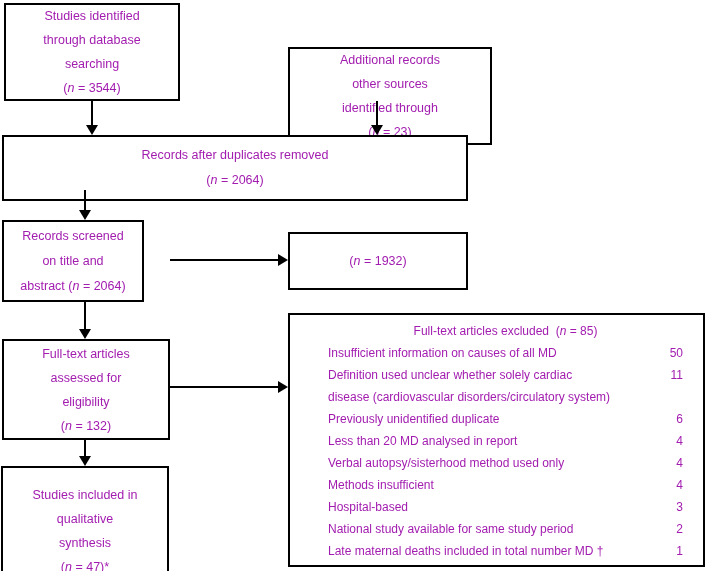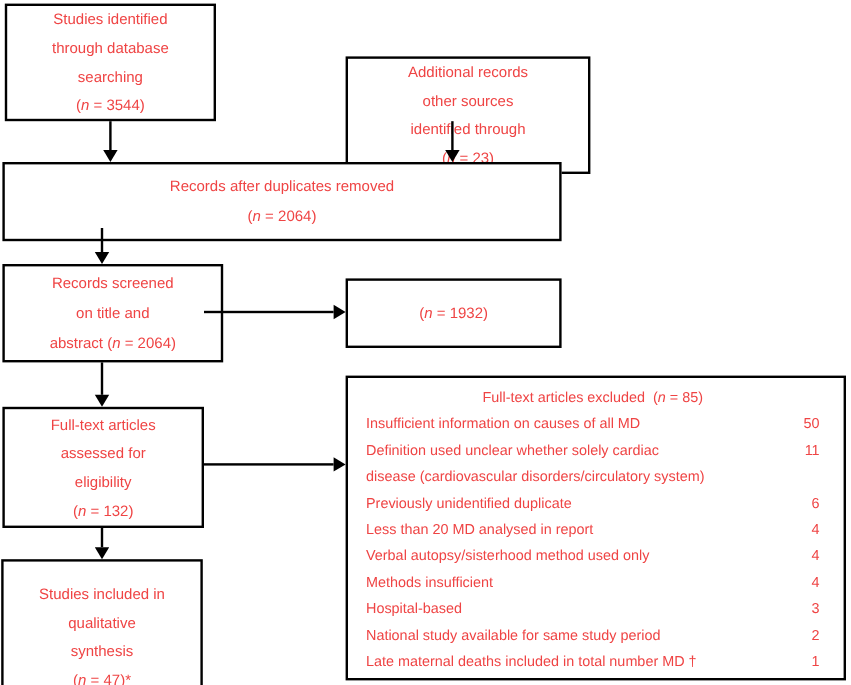--- a/index.html
+++ b/index.html
@@ -1,50 +1,50 @@
 <!DOCTYPE html>
 <html><head>
 <meta charset="utf-8">
 <style>
   html,body{margin:0;padding:0;background:#ffffff;}
   .canvas{
     position:relative;
     width:709px;height:571px;
     background:#ffffff;
     font-family:"Liberation Sans", sans-serif;
-    color:#ef4444;
+    color:#a21caf;
     overflow:hidden;
   }
   .box{
     position:absolute;
     box-sizing:border-box;
     border:2px solid #000000;
     background:#ffffff;
     display:flex;
     flex-direction:column;
     align-items:center;
     justify-content:center;
     text-align:center;
     font-size:12.5px;
   }
   .box .line{line-height:24px;white-space:pre;}
   .b-database{left:4px;top:3px;width:176px;height:98px;}
   .b-other{left:288px;top:3px;width:204px;height:98px;margin-top:44px;}
   .b-duplicates{left:2px;top:135px;width:466px;height:66px;}
   .b-duplicates .line{line-height:25px;}
-  .b-screened{left:2px;top:220px;width:184px;height:82px;}
+  .b-screened{left:2px;top:220px;width:142px;height:82px;}
   .b-screened .line{line-height:25px;}
   .b-excluded{left:288px;top:232px;width:180px;height:58px;}
   .b-fulltext{left:2px;top:339px;width:168px;height:101px;}
   .b-included{left:1px;top:466px;width:168px;height:130px;}
   .b-bigexcl{
     left:288px;top:313px;width:417px;height:254px;
     align-items:stretch;justify-content:flex-start;
     text-align:left;
-    padding:5px 20px 0 15px;
+    padding:5px 20px 0 38px;
     font-size:12px;
   }
   .bigtitle{
     text-align:center;
     line-height:22px;
     white-space:pre;
   }
   .xrows{display:block;}
   .xrow{
     display:flex;

